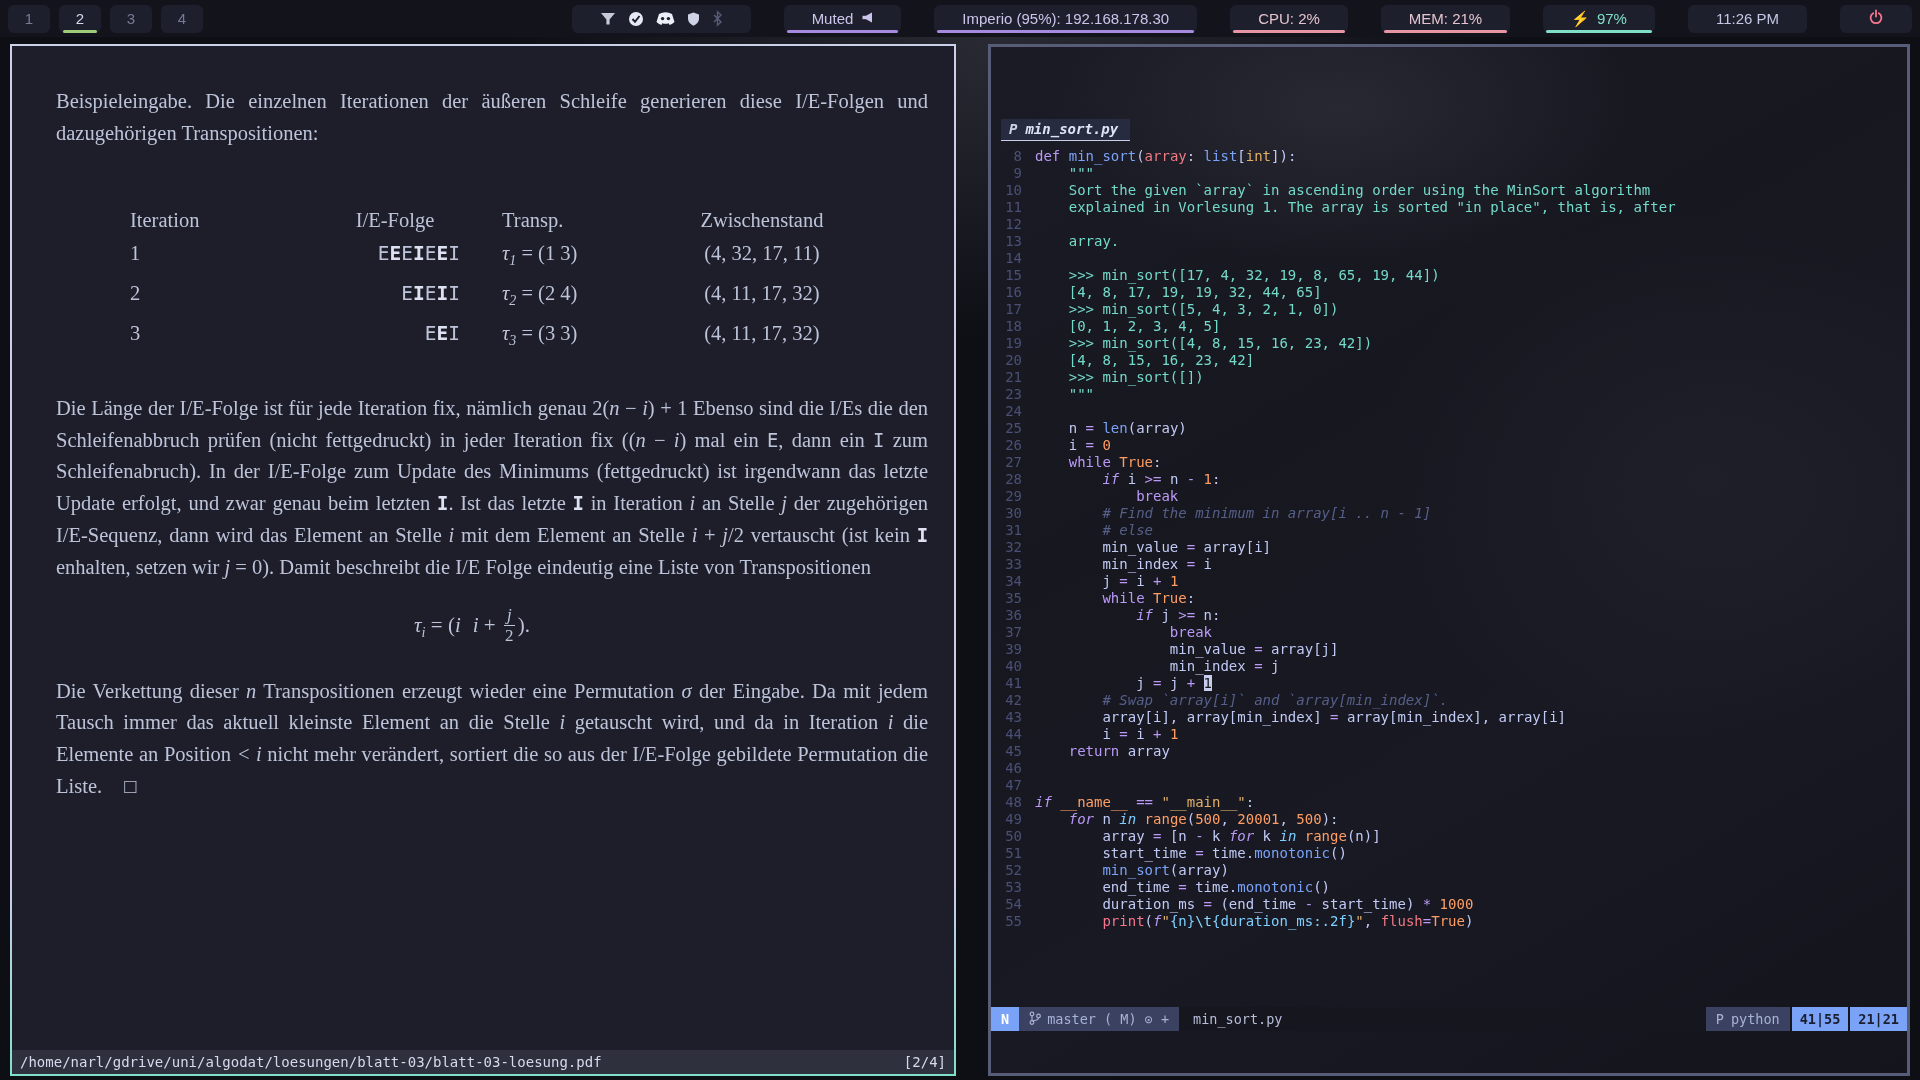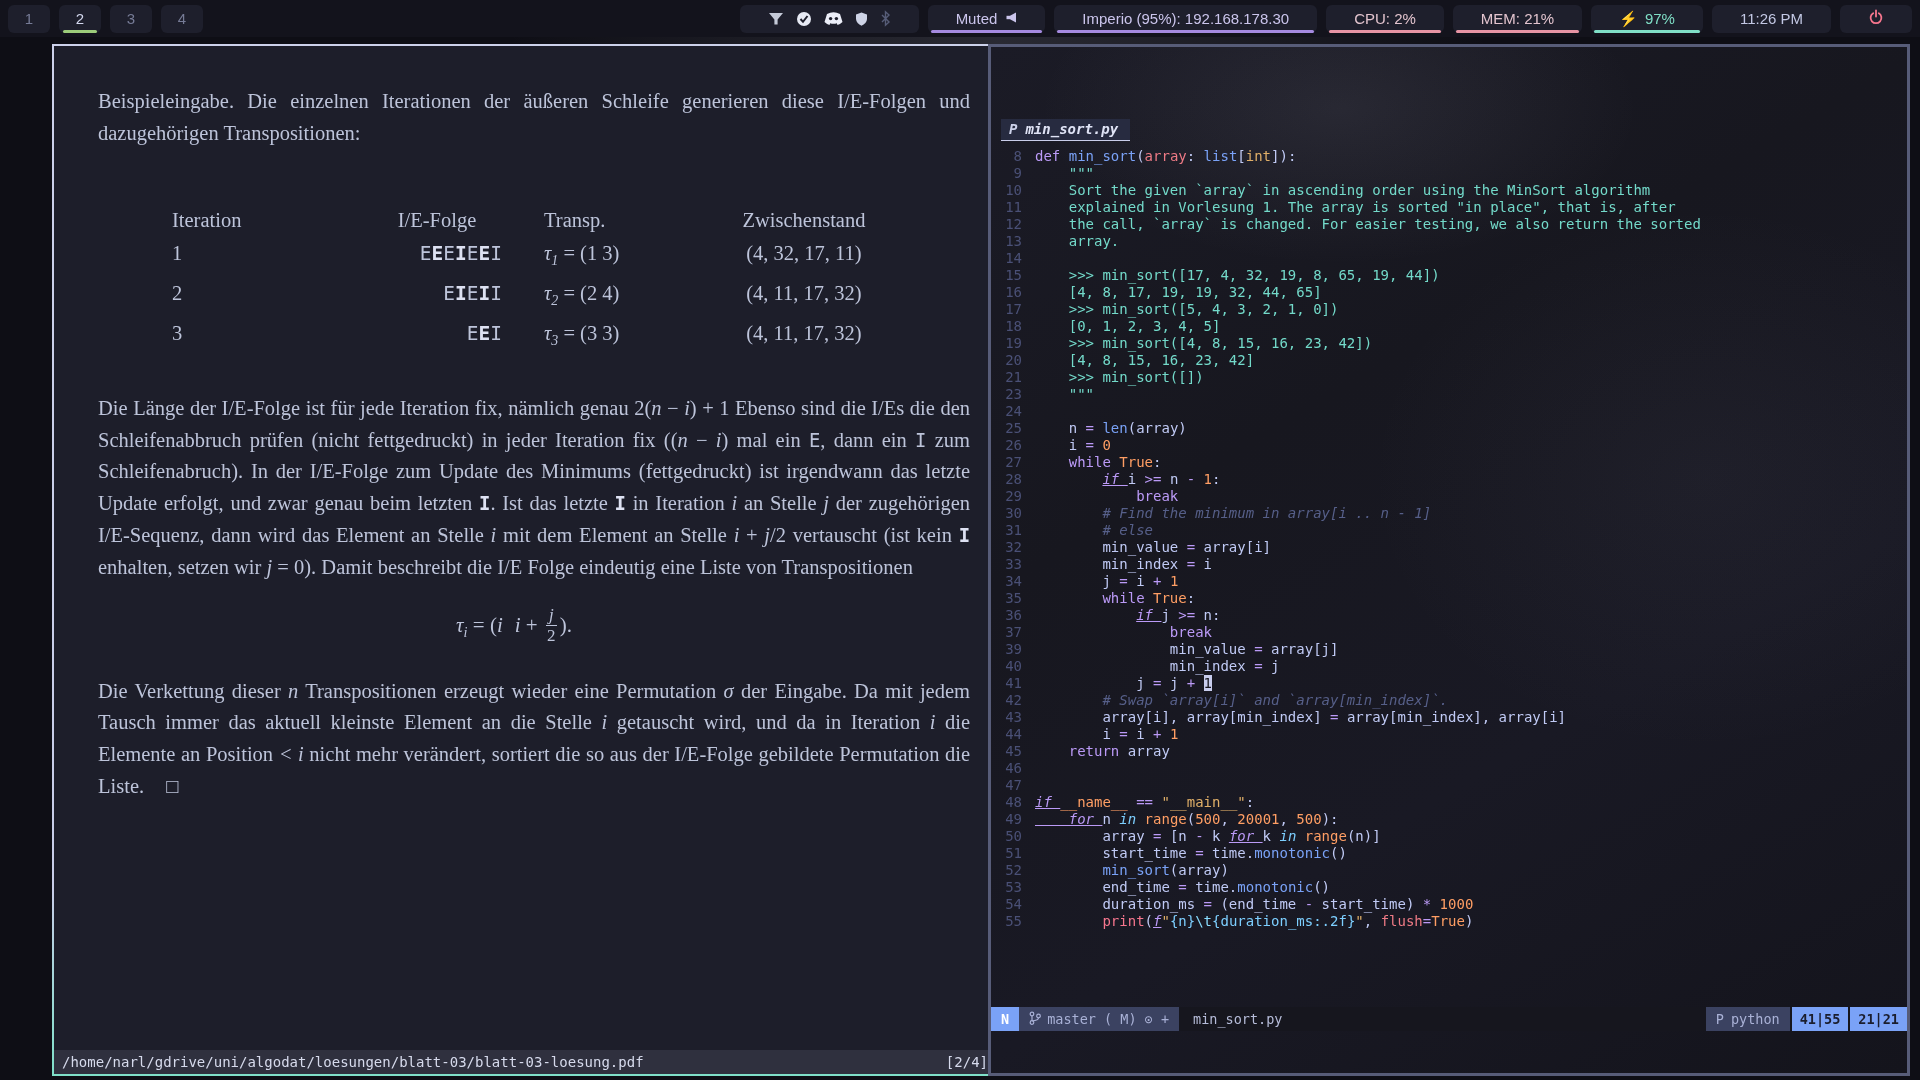--- a/index.html
+++ b/index.html
@@ -17,34 +17,34 @@
   .topbar { position:absolute; left:0; top:0; width:1920px; height:37px;
     background:#13131c; display:flex; align-items:center; justify-content:space-between; padding:0 8px; }
   .ws-wrap { display:flex; gap:9px; }
   .ws { width:42px; height:28px; background:#1e1f2c; border-radius:6px; position:relative;
     display:flex; align-items:center; justify-content:center; color:#767b96; font-size:15px; cursor:default; }
   .ws.active { color:#d3d7ee; }
   .ws.active::after { content:""; position:absolute; left:4px; right:4px; bottom:0; height:3px;
     background:#9ccc7a; border-radius:2px; }
   .modules { display:flex; gap:9px; align-items:center; }
   .module { height:28px; background:#1e1f2c; border-radius:6px; padding:0 28px; position:relative;
-    display:flex; align-items:center; gap:7px; color:#c3c8e4; font-size:15px; white-space:nowrap; }
+    display:flex; align-items:center; gap:7px; color:#c3c8e4; font-size:15px; white-space:nowrap;margin-left:24px; }
   .module .ul { position:absolute; left:3px; right:3px; bottom:0; height:3px; border-radius:2px; }
   .ul-purple { background:#a58ae0; } .ul-pink { background:#e794a4; } .ul-teal { background:#7fdec6; }
   .module.cpu, .module.mem { color:#e3c4ce; }
   .module.battery { color:#7fdec6; }
   .module.muted { color:#cbc5ec; }
   .module.vpn { color:#cbc5ec; }
   .tray { display:flex; align-items:center; gap:12px; }
   .tray svg { display:block; }
 
   
   .win { position:absolute; top:44px; height:1032px; }
   .win-pdf { left:10px; width:946px; border:2px solid;
-    border-image:linear-gradient(to bottom,#ccd1ea 0%,#c8cde8 82%,#7fe0c9 100%) 1; background:#1d1e2a;margin-left:42px; }
+    border-image:linear-gradient(to bottom,#ccd1ea 0%,#c8cde8 82%,#7fe0c9 100%) 1; background:#1d1e2a; }
   .win-code { left:988px; width:922px; border:3px solid #575c78;
     background:
       radial-gradient(ellipse 500px 260px at 38% 6%, rgba(175,175,195,0.10), transparent 60%),
       radial-gradient(ellipse 520px 420px at 78% 42%, rgba(140,140,162,0.06), transparent 65%),
       linear-gradient(150deg,#1b1b26 0%,#17171f 35%,#191924 65%,#14141c 100%);
   }
 
   
   .pdf-doc { position:absolute; inset:0 0 24px 0; overflow:hidden;
     font-family:"Liberation Serif", serif; color:#bdc4da; font-size:20.5px; line-height:1.55;
@@ -75,21 +75,21 @@
     font-family:"DejaVu Sans Mono", monospace;margin-top:36px; }
   .tabline { padding:36px 0 0 10px; height:62px; }
   .tab { display:inline-block; background:#272b40; color:#dfe3f5; font-size:14px; font-style:italic;
     font-weight:bold; padding:2px 12px 3px 8px; border-bottom:1px solid #c9cdea; }
   .tab .pyico { font-style:italic; margin-right:8px; color:#cdd2ea; }
   .code-area { flex:1; overflow:hidden; padding-top:3px; }
   .cline { display:flex; height:17px; font-size:14px; line-height:17px; white-space:pre; }
   .ln { width:44px; text-align:right; padding-right:13px; color:#4a5076; flex:none; }
   .ct { color:#c0caf5; }
   .sg-kw   { color:#bb9af7; }
-  .sg-kwi  { color:#bb9af7; font-style:italic;text-decoration:underline; }
+  .sg-kwi  { color:#bb9af7; font-style:italic; }
   .sg-inkw { color:#7dcfff; font-style:italic; }
   .sg-fn   { color:#7aa2f7; }
   .sg-param{ color:#ee7a85; }
   .sg-type { color:#7aa2f7; }
   .sg-int  { color:#e0af68; }
   .sg-doc  { color:#73daca; }
   .sg-str  { color:#e0af68; }
   .sg-num  { color:#ff9e64; }
   .sg-bool { color:#ff9e64; }
   .sg-op   { color:#bb9af7; }
@@ -262,21 +262,21 @@
     <div class="tabline">
       <span class="tab"><span class="pyico">P</span><span>min_sort.py</span></span>
     </div>
 
     <div class="code-area">
       <div>
           <div class="cline"><span class="ln">8</span><span class="ct"><span class="sg-kw">def </span><span class="sg-fn">min_sort</span><span class="sg-var">(</span><span class="sg-param">array</span><span class="sg-var">: </span><span class="sg-type">list</span><span class="sg-var">[</span><span class="sg-int">int</span><span class="sg-var">]):</span></span></div>
           <div class="cline"><span class="ln">9</span><span class="ct"><span class="sg-doc">    """</span></span></div>
           <div class="cline"><span class="ln">10</span><span class="ct"><span class="sg-doc">    Sort the given `array` in ascending order using the MinSort algorithm</span></span></div>
           <div class="cline"><span class="ln">11</span><span class="ct"><span class="sg-doc">    explained in Vorlesung 1. The array is sorted "in place", that is, after</span></span></div>
-          <div class="cline"><span class="ln">12</span><span class="ct"><span class="sg-doc">    the call, `array` is changed. For easier testing, we also return the sorted</span></span></div>
+          <div class="cline"><span class="ln">12</span></div>
           <div class="cline"><span class="ln">13</span><span class="ct"><span class="sg-doc">    array.</span></span></div>
           <div class="cline"><span class="ln">14</span><span class="ct"></span></div>
           <div class="cline"><span class="ln">15</span><span class="ct"><span class="sg-doc">    &gt;&gt;&gt; min_sort([17, 4, 32, 19, 8, 65, 19, 44])</span></span></div>
           <div class="cline"><span class="ln">16</span><span class="ct"><span class="sg-doc">    [4, 8, 17, 19, 19, 32, 44, 65]</span></span></div>
           <div class="cline"><span class="ln">17</span><span class="ct"><span class="sg-doc">    &gt;&gt;&gt; min_sort([5, 4, 3, 2, 1, 0])</span></span></div>
           <div class="cline"><span class="ln">18</span><span class="ct"><span class="sg-doc">    [0, 1, 2, 3, 4, 5]</span></span></div>
           <div class="cline"><span class="ln">19</span><span class="ct"><span class="sg-doc">    &gt;&gt;&gt; min_sort([4, 8, 15, 16, 23, 42])</span></span></div>
           <div class="cline"><span class="ln">20</span><span class="ct"><span class="sg-doc">    [4, 8, 15, 16, 23, 42]</span></span></div>
           <div class="cline"><span class="ln">21</span><span class="ct"><span class="sg-doc">    &gt;&gt;&gt; min_sort([])</span></span></div>
           <div class="cline"><span class="ln">23</span><span class="ct"><span class="sg-doc">    """</span></span></div>

